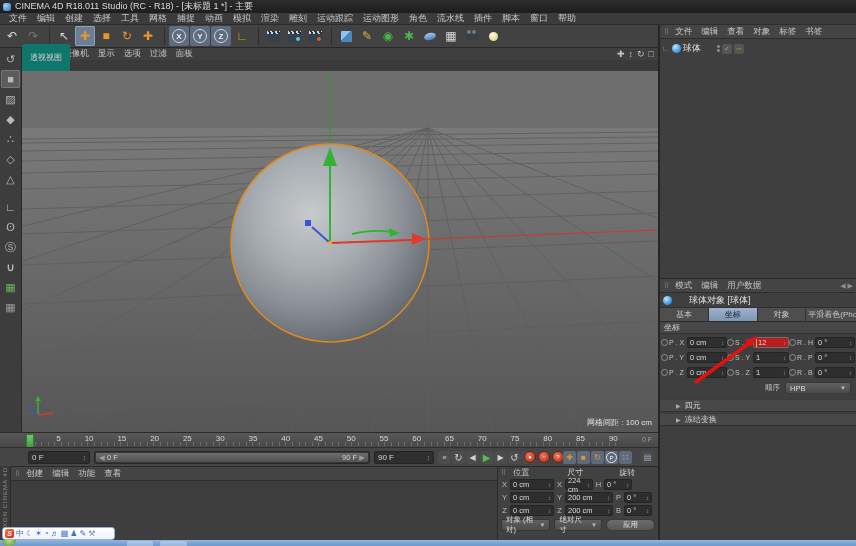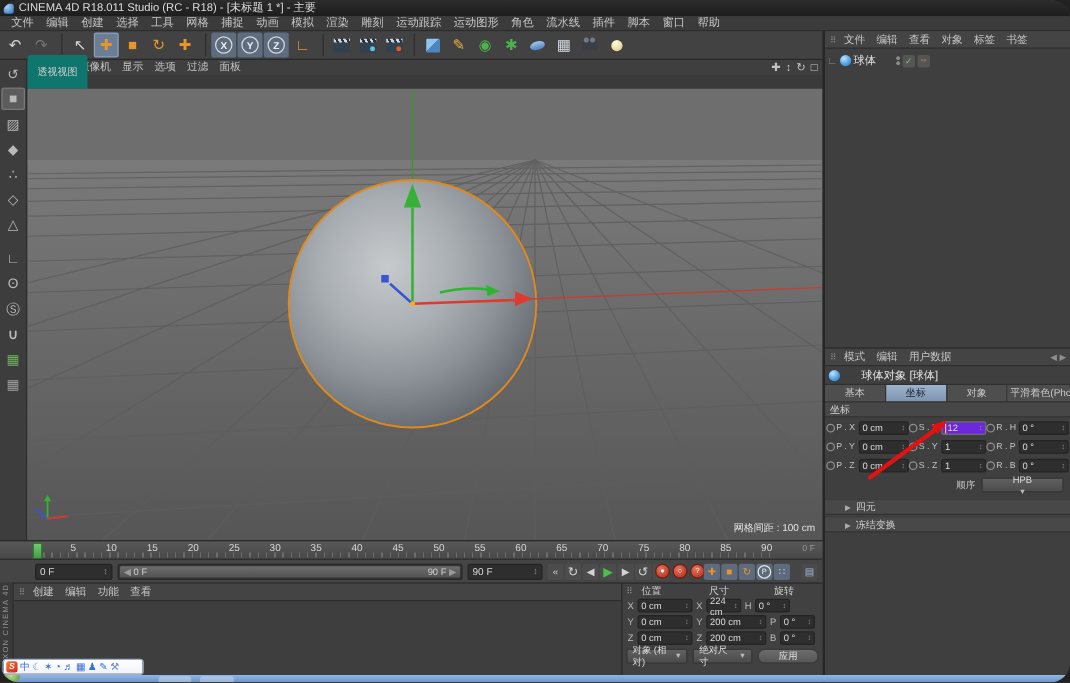--- a/index.html
+++ b/index.html
@@ -1,17 +1,17 @@
 <!DOCTYPE html>
 <html><head>
 <meta charset="utf-8">
 <style>
   html,body{margin:0;padding:0;background:#222;}
   #app{position:relative;width:856px;height:546px;background:#3c3c3c;overflow:hidden;
-       font-family:"Liberation Sans",sans-serif;color:#c8c8c8;border-radius:16px;-webkit-font-smoothing:antialiased;}
+       font-family:"Liberation Sans",sans-serif;color:#c8c8c8;-webkit-font-smoothing:antialiased;}
   .abs{position:absolute;}
   
   .titlebar{left:0;top:0;width:856px;height:13px;background:linear-gradient(#2c2c2c,#1d1d1d);
             display:flex;align-items:center;gap:4px;padding-left:3px;box-sizing:border-box;
             font-size:9px;color:#dcdcdc;white-space:nowrap;}
   .appicon{width:8px;height:8px;border-radius:2px;background:radial-gradient(circle at 35% 30%,#9fd2ff,#2f6fb4);flex:none;}
   
   .menubar{left:0;top:13px;width:856px;height:12px;background:#3b3b3b;border-bottom:1px solid #2c2c2c;
            display:flex;align-items:center;padding-left:4px;box-sizing:border-box;font-size:9px;color:#c6c6c6;}
   .menubar span{padding:0 5px;white-space:nowrap;}
@@ -121,21 +121,21 @@
   .atab.clip{justify-content:flex-start;padding-left:2px;border-right:none;}
   .asection{height:11px;background:#474747;border-bottom:1px solid #323232;display:flex;align-items:center;
             padding-left:4px;font-size:8px;color:#d2d2d2;}
   .agrid{display:grid;grid-template-columns:66px 62px 66px;row-gap:4px;padding:3px 1px 2px 1px;}
   .acell{display:flex;align-items:center;gap:1px;font-size:7px;color:#c2c2c2;}
   .kdot{width:5px;height:5px;border:1px solid #909090;border-radius:50%;flex:none;}
   .alab{width:17px;white-space:nowrap;flex:none;}
   .ain{flex:1;height:11px;background:#2e2e2e;border:1px solid #242424;border-radius:2px;display:flex;align-items:center;
        padding:0 2px;box-sizing:border-box;font-size:7.5px;color:#dcdcdc;min-width:0;}
   .ain::after{content:"↕";margin-left:auto;font-size:6px;color:#8d8d8d;}
-  .ain.editing{background:#6d28d9;border-color:#6e6e6e;}
+  .ain.editing{background:#b91c1c;border-color:#6e6e6e;}
   .caret{width:1px;height:8px;background:#ffb83d;margin-right:1px;flex:none;}
   .aorder{display:flex;justify-content:flex-end;align-items:center;gap:5px;padding:2px 5px;font-size:7.5px;color:#c6c6c6;}
   .acollapse{height:11px;background:#484848;border-top:1px solid #3c3c3c;border-bottom:1px solid #313131;
              display:flex;align-items:center;gap:4px;padding-left:16px;font-size:8px;color:#cfcfcf;margin-top:3px;}
   .acollapse i{font-style:normal;font-size:6px;color:#aaaaaa;}
   .annot{left:684px;top:330px;width:82px;height:60px;pointer-events:none;}
   
   .imebar{left:2px;top:527px;width:113px;height:13px;background:linear-gradient(#ffffff,#eef2f8);
           border:1px solid #9db0c8;border-radius:3px;box-sizing:border-box;display:flex;align-items:center;
           gap:2px;padding:0 2px;font-size:8px;color:#3a6fd8;}
@@ -591,21 +591,21 @@
       <div class="acell">
           <span class="kdot"></span>
         <span class="alab">R . B</span>
         <div class="ain">
             <span>0 °</span>
           </div>
         </div>
     </div>
     <div class="aorder">
       <span>顺序</span>
-      <span class="dd" style="width:66px;justify-content:center;flex-direction:column;">
+      <span class="dd" style="width:66px;justify-content:space-between;">
         <span>HPB</span>
           <i>▼</i>
       </span>
     </div>
     <div class="acollapse">
       <i>▶</i>
       <span>四元</span>
     </div>
     <div class="acollapse" style="margin-top:1px;">
       <i>▶</i>

